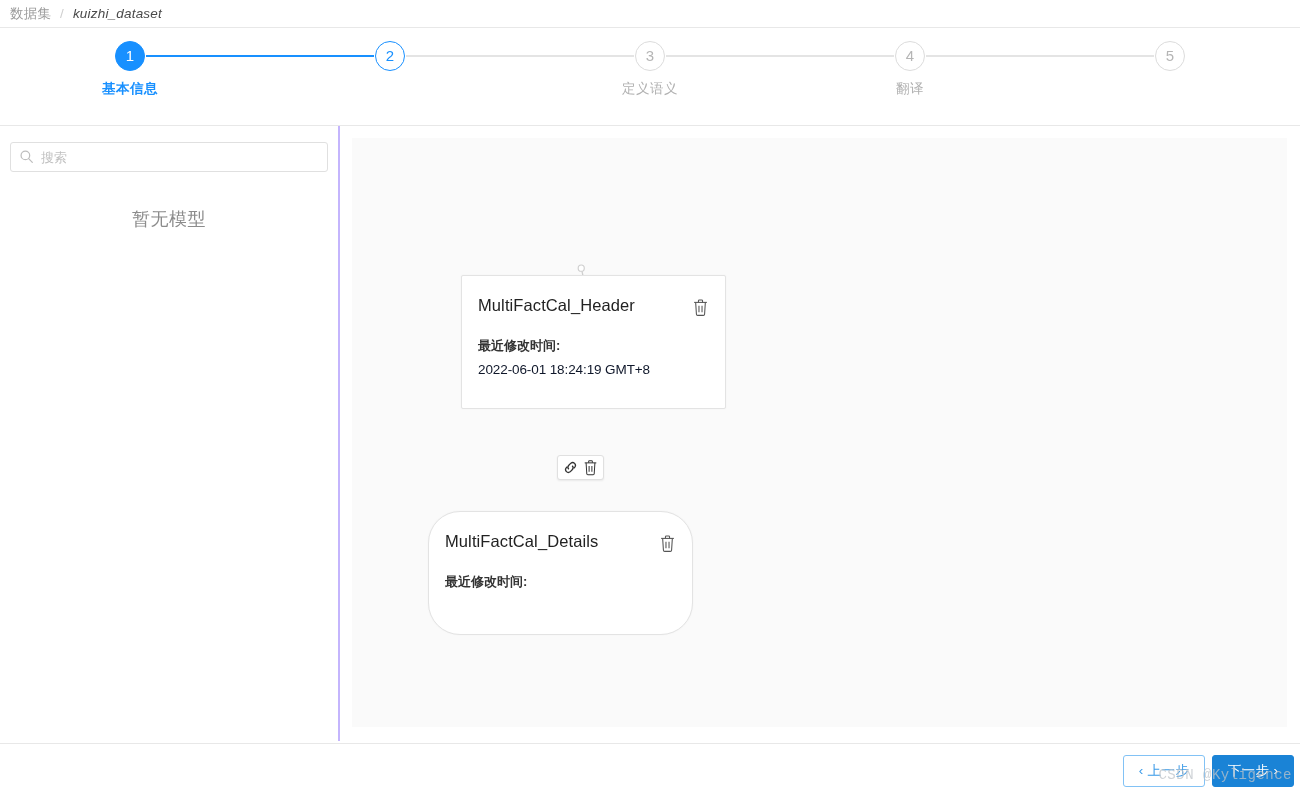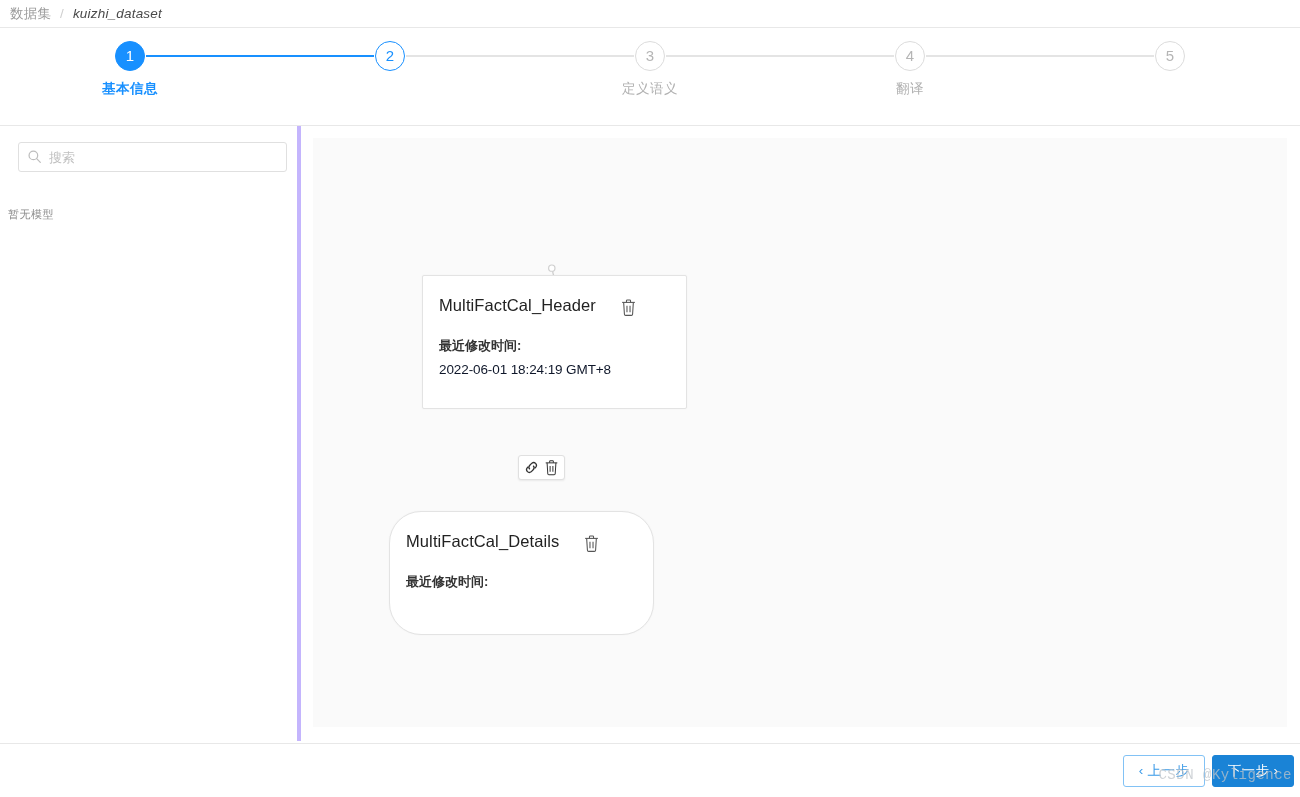--- a/index.html
+++ b/index.html
@@ -111,26 +111,25 @@
   .step .line.grey { background: #e4e4e4; }
   .step:last-child .line { display: none; }
 
   
   .workspace {
     display: flex;
     height: 615px;
     box-sizing: border-box;
   }
   .sidebar {
-    width: 293px;
-    border-right: 4px solid #c4b5fd;
+    width: 340px;
+    border-right: 2px solid #c4b5fd;
     box-sizing: border-box;
     background: #fff;
     padding-top: 16px;
-    margin-left: 8px;
   }
   .search-wrap {
     margin: 0 10px;
     position: relative;
   }
   .search-box {
     width: 100%;
     height: 30px;
     box-sizing: border-box;
     border: 1px solid #e0e0e0;
@@ -145,22 +144,23 @@
   .search-box::placeholder { color: #bfbfbf; }
   .search-icon {
     position: absolute;
     left: 9px;
     top: 7px;
     width: 15px;
     height: 15px;
     color: #bdbdbd;
   }
   .empty-text {
+    text-align: center;
     color: #8c8c8c;
-    font-size: 11px;
+    font-size: 18px;
     margin-top: 35px;
     letter-spacing: .5px;
   }
 
   
   .canvas-area {
     flex: 1;
     position: relative;
     background: #fff;
     padding: 12px 12px 12px 12px;
@@ -187,20 +187,21 @@
     position: absolute;
     background: #fff;
     border: 1px solid #e3e3e3;
     border-radius: 2px;
     box-sizing: border-box;
     box-shadow: 0 0 2px rgba(0,0,0,.04);
   }
   .node .node-head {
     display: flex;
     align-items: flex-start;
+    justify-content: space-between;
     padding: 20px 16px 0 16px;
     gap: 24px;
   }
   .node .node-title {
     font-size: 16.5px;
     color: #222;
     letter-spacing: .1px;
   }
   .node .trash {
     width: 17px;

